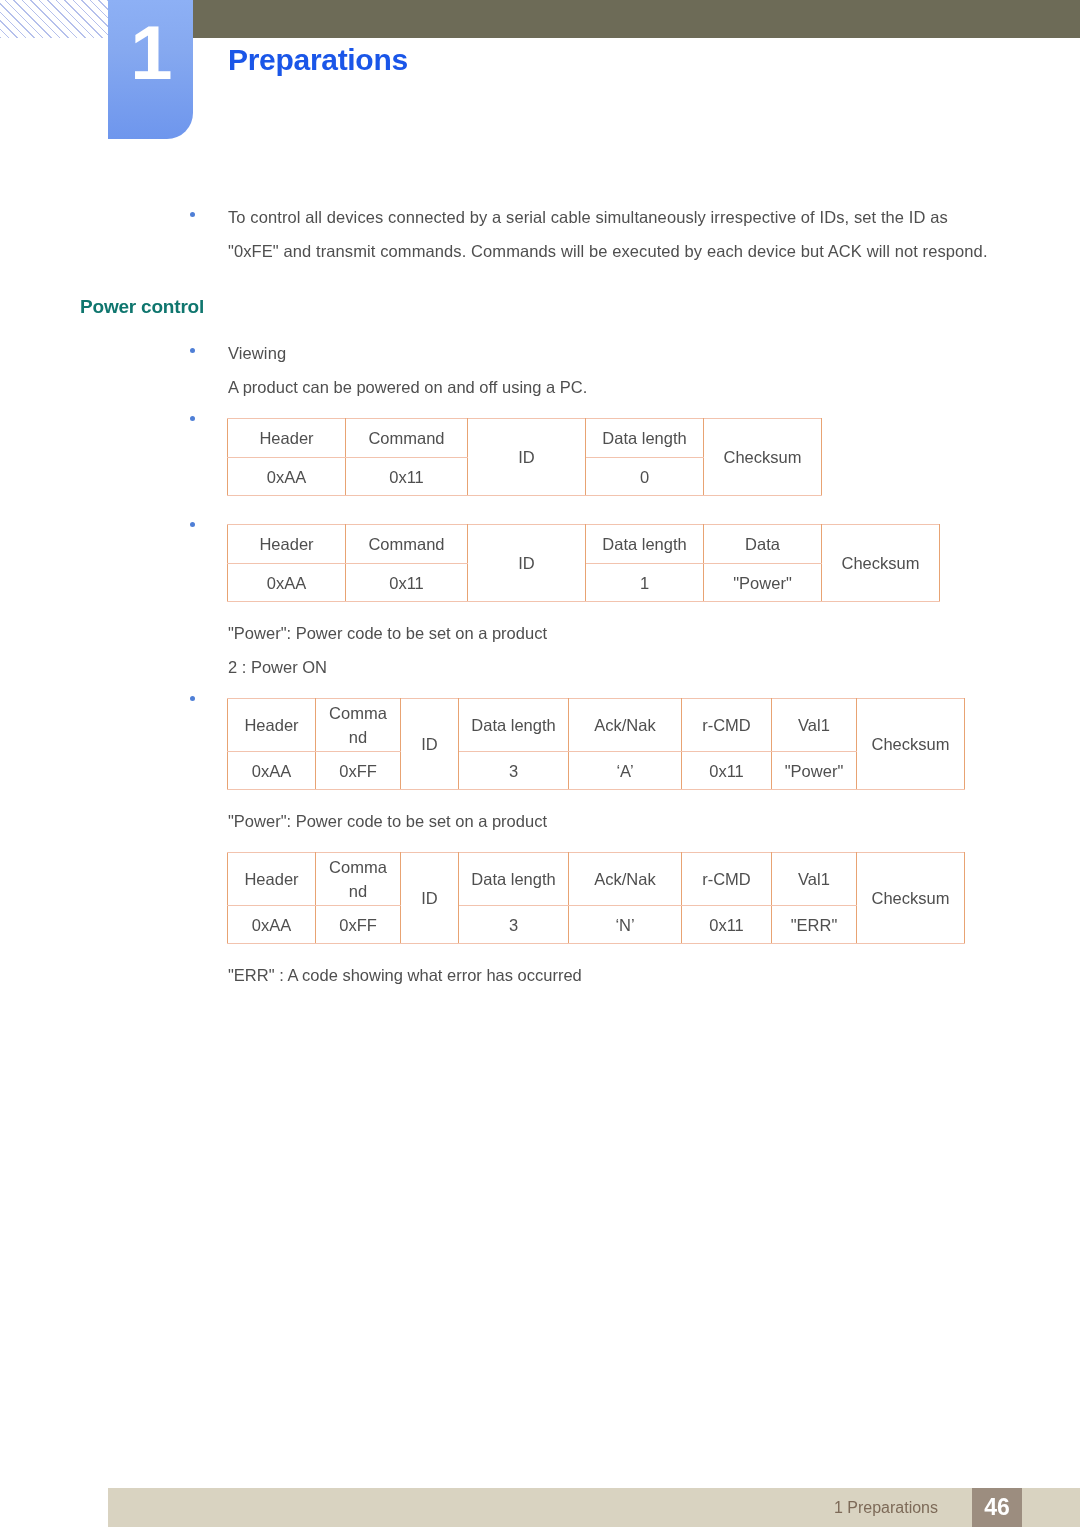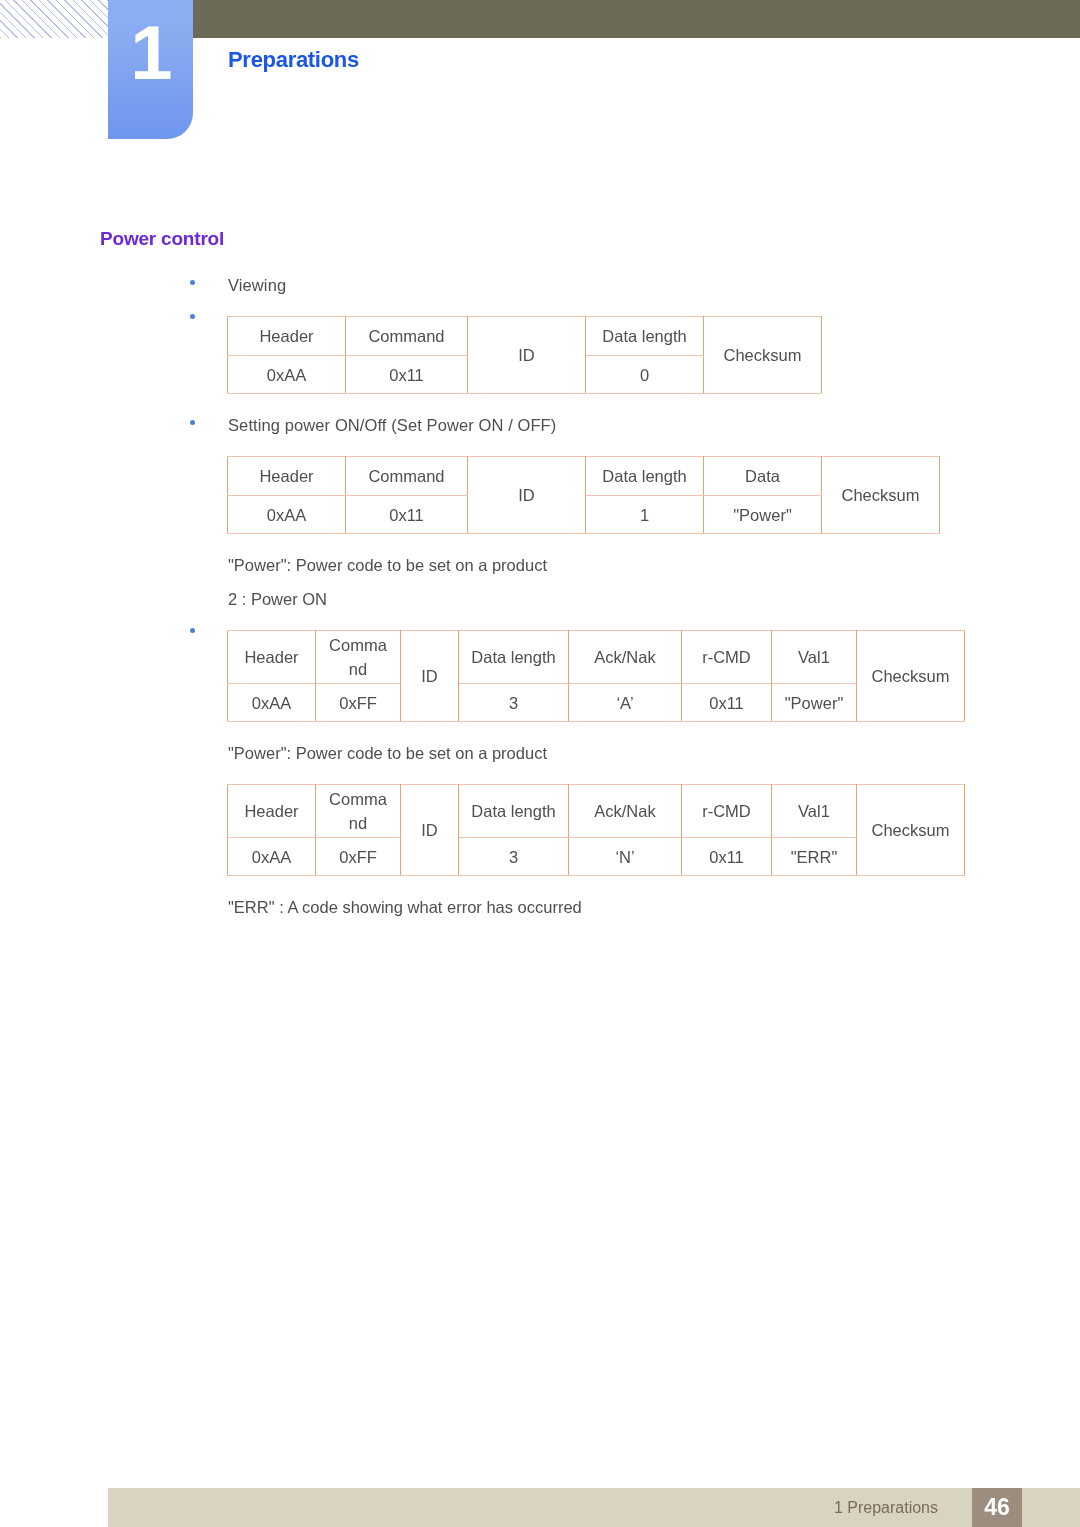--- a/index.html
+++ b/index.html
@@ -49,21 +49,21 @@
     text-align: center;
     font-size: 76px;
     line-height: 82px;
     font-weight: bold;
     color: #ffffff;
     letter-spacing: -2px;
   }
   .chapter-title {
     position: absolute;
     left: 228px; top: 38px;
-    font-size: 22px;
+    font-size: 30px;
     line-height: 44px;
     font-weight: bold;
     color: #1a56e8;
     letter-spacing: -0.3px;
   }
 
   
   .content {
     position: absolute;
     left: 0; top: 200px;
@@ -91,25 +91,25 @@
     letter-spacing: 0.1px;
   }
   .indent {
     padding-left: 228px;
     padding-right: 80px;
     font-size: 16.5px;
     line-height: 34px;
     color: #4f4f4f;
   }
   .section-head {
-    padding-left: 100px;
+    padding-left: 80px;
     font-size: 19px;
     line-height: 30px;
     font-weight: bold;
-    color: #6d28d9;
+    color: #0f766e;
     letter-spacing: -0.2px;
   }
   .gap-sm { height: 14px; }
   .gap-md { height: 24px; }
 
   
   .tbl-wrap {
     padding-left: 227px;
   }
   table.proto {
@@ -173,31 +173,36 @@
 
 <div class="hatch"></div>
 <div class="olive-bar"></div>
 <div class="chapter-tab">
   <div class="chapter-num">1</div>
 </div>
 <div class="chapter-title">Preparations</div>
 
 <div class="content">
 
+  <div class="bullet-row">
+    <span class="dot"></span>
+    <div class="para">To control all devices connected by a serial cable simultaneously irrespective of IDs, set the ID as "0xFE" and transmit commands. Commands will be executed by each device but ACK will not respond.</div>
+  </div>
 
   <div class="gap-md"></div>
 
   <div class="section-head">Power control</div>
 
   <div class="gap-sm"></div>
 
   <div class="bullet-row">
     <span class="dot"></span>
     <div class="para">Viewing</div>
   </div>
+  <div class="indent">A product can be powered on and off using a PC.</div>
 
   <div class="bullet-row">
     <span class="dot"></span>
   </div>
 
   <div class="gap-sm"></div>
 
   <div class="tbl-wrap">
     <table class="proto">
       <tbody>
@@ -214,21 +219,20 @@
         <td class="vcell">0</td>
       </tr>
     </tbody>
       </table>
   </div>
 
   <div class="gap-sm"></div>
 
   <div class="bullet-row">
     <span class="dot"></span>
-    <div class="para">Setting power ON/Off (Set Power ON / OFF)</div>
   </div>
 
   <div class="gap-sm"></div>
 
   <div class="tbl-wrap">
     <table class="proto">
       <tbody>
           <tr>
         <td class="hcell" style="width:118px">Header</td>
         <td class="hcell" style="width:122px">Command</td>

